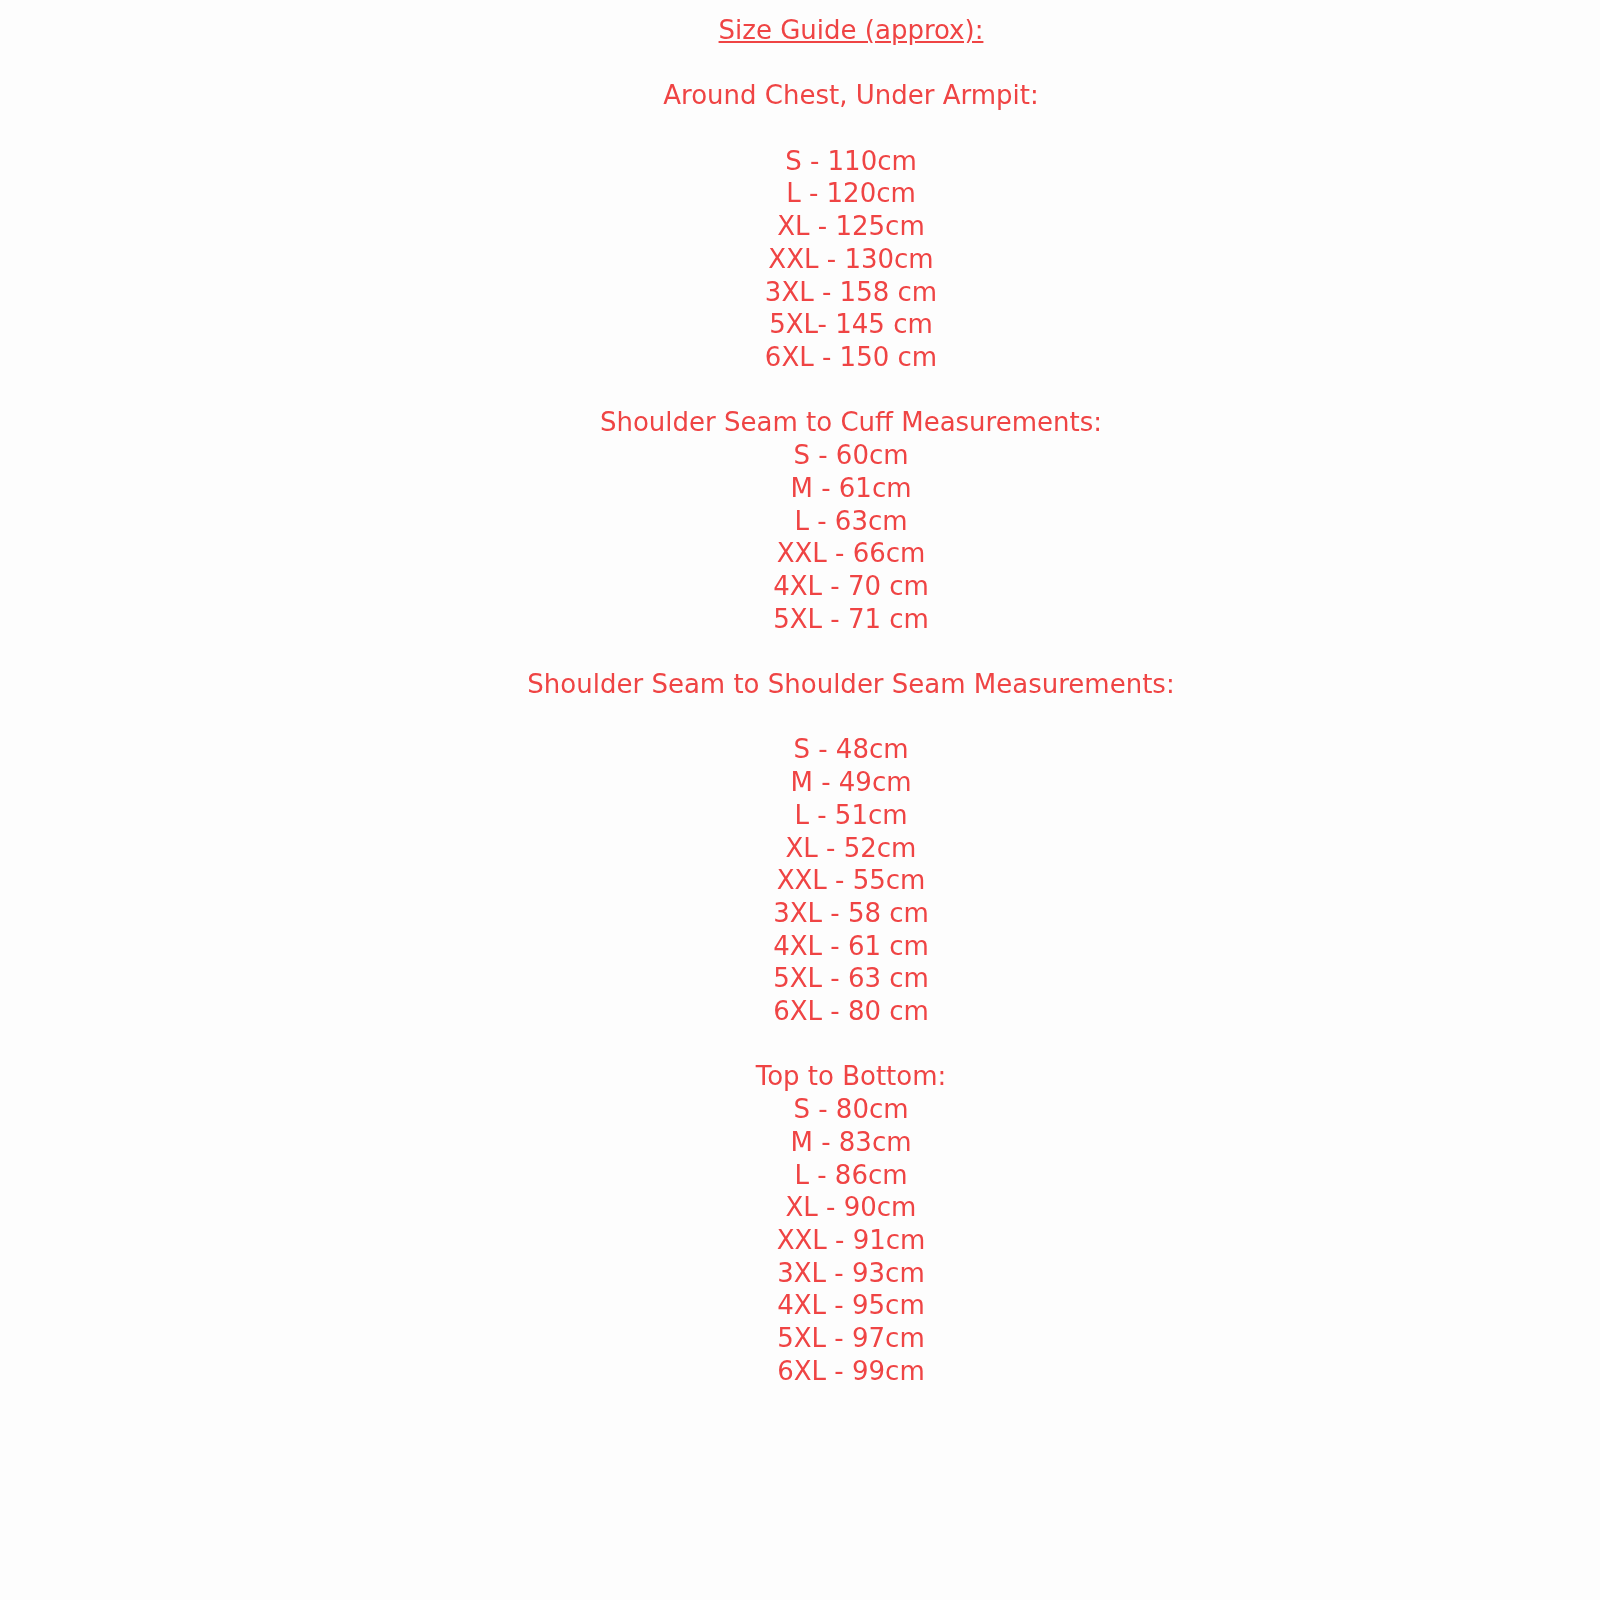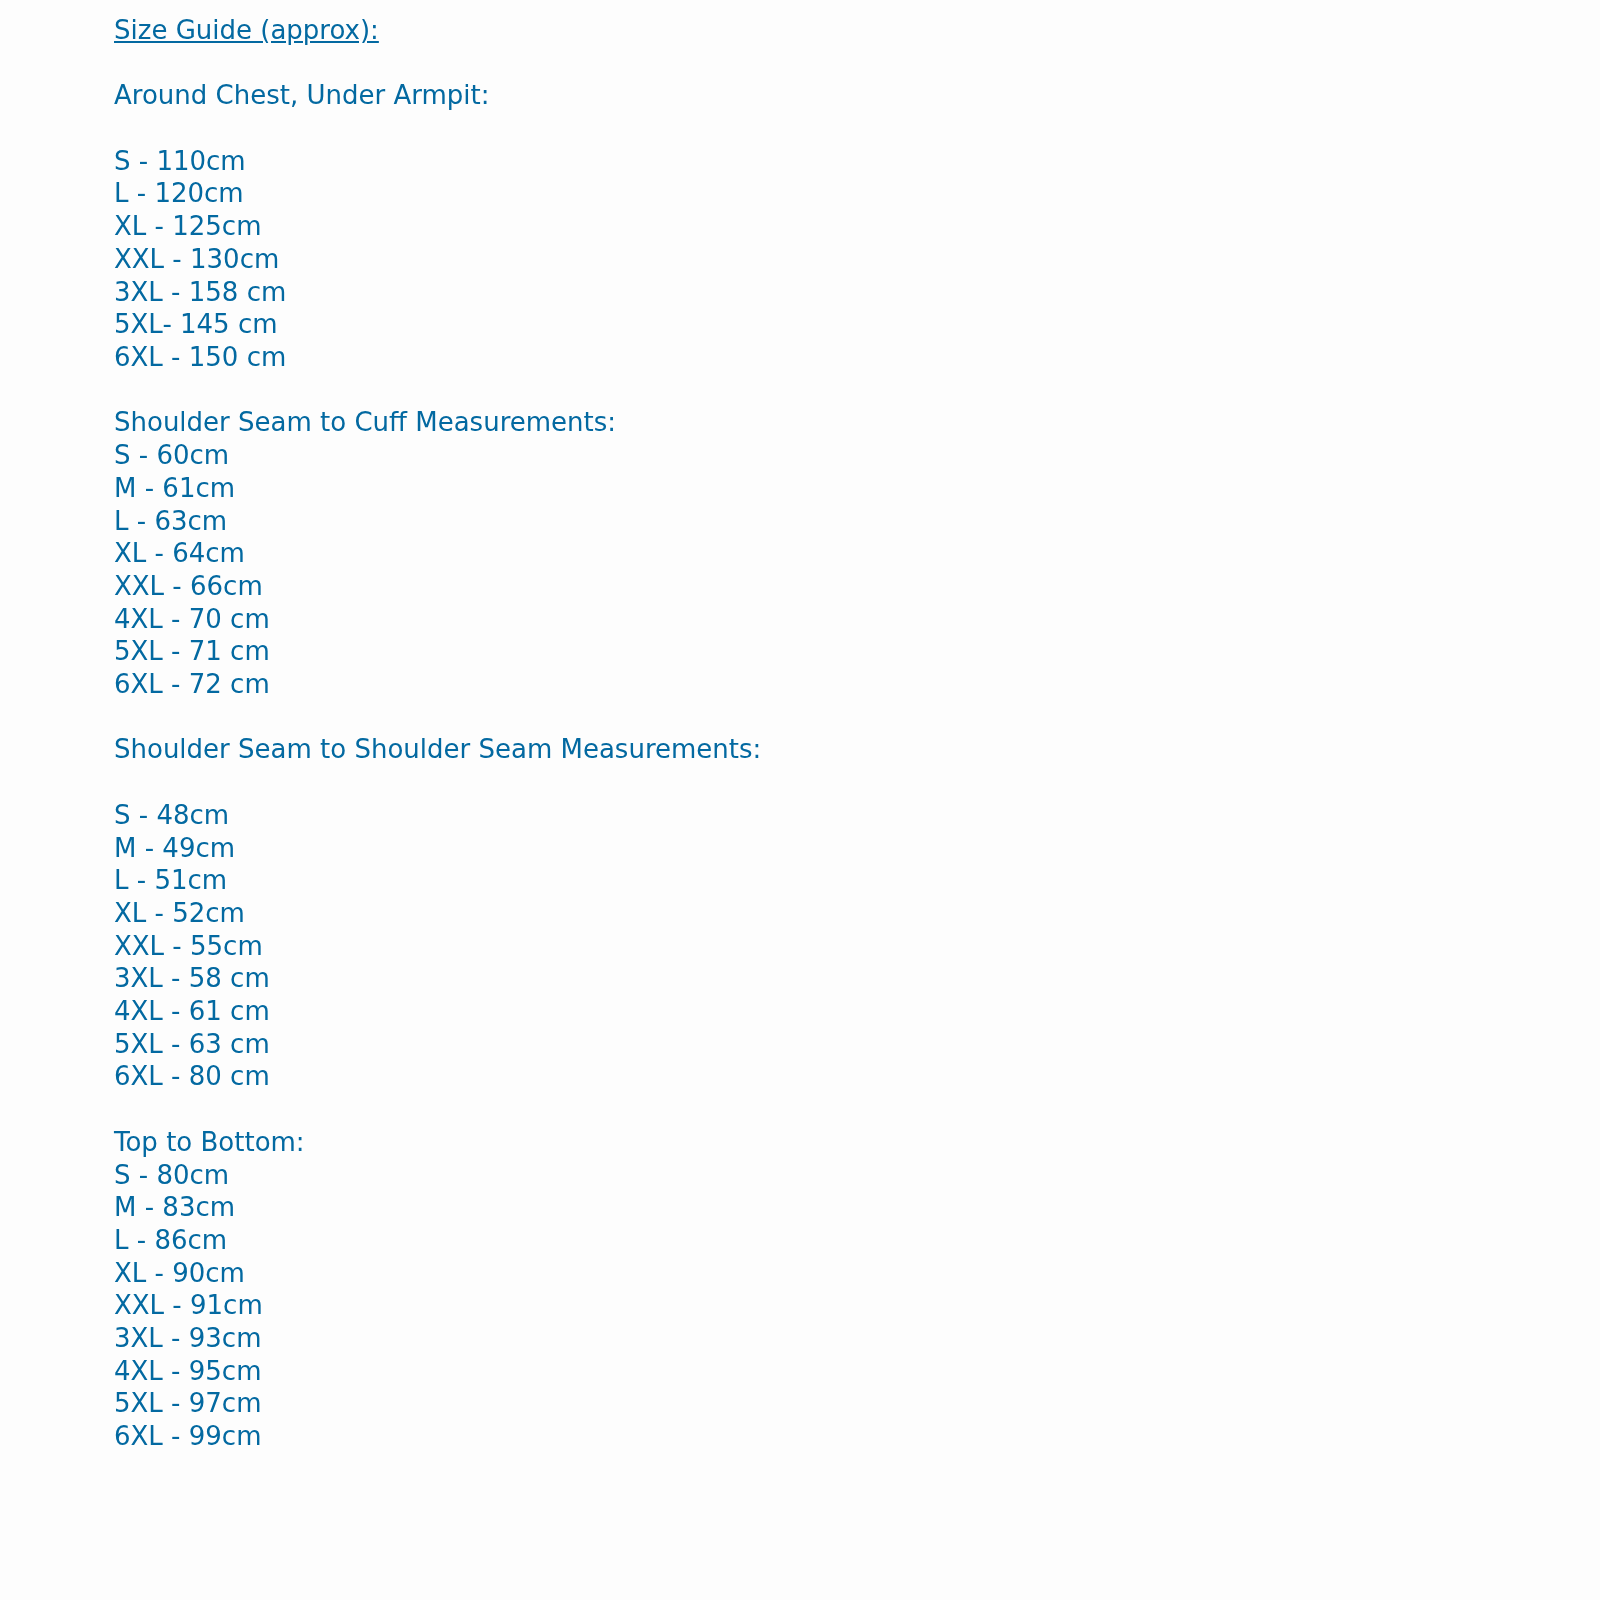--- a/index.html
+++ b/index.html
@@ -6,25 +6,25 @@
     margin: 0;
     padding: 0;
     background: #fdfdfd;
   }
   .page {
     width: 1600px;
     height: 1600px;
     box-sizing: border-box;
     overflow: hidden;
     background: #fdfdfd;
-    color: #0369a1;
+    color: #ef4444;
     font-family: "DejaVu Sans", "Liberation Sans", sans-serif;
     font-size: 26px;
     line-height: 32.7px;
-    text-align: left;
+    text-align: center;
     
     padding: 14px 12px 0 114px;
   }
   .line { min-height: 32.7px; white-space: pre; }
   .title { text-decoration: underline; }
 </style>
 </head>
 <body>
 
 <div class="page">
@@ -40,25 +40,23 @@
   <div class="line">XXL - 130cm</div>
   <div class="line">3XL - 158 cm</div>
   <div class="line">5XL- 145 cm</div>
   <div class="line">6XL - 150 cm</div>
   <div class="line"></div>
 
   <div class="line heading">Shoulder Seam to Cuff Measurements:</div>
   <div class="line">S - 60cm</div>
   <div class="line">M - 61cm</div>
   <div class="line">L - 63cm</div>
-  <div class="line">XL - 64cm</div>
   <div class="line">XXL - 66cm</div>
   <div class="line">4XL - 70 cm</div>
   <div class="line">5XL - 71 cm</div>
-  <div class="line">6XL - 72 cm</div>
   <div class="line"></div>
 
   <div class="line heading">Shoulder Seam to Shoulder Seam Measurements:</div>
   <div class="line"></div>
   <div class="line">S - 48cm</div>
   <div class="line">M - 49cm</div>
   <div class="line">L - 51cm</div>
   <div class="line">XL - 52cm</div>
   <div class="line">XXL - 55cm</div>
   <div class="line">3XL - 58 cm</div>

